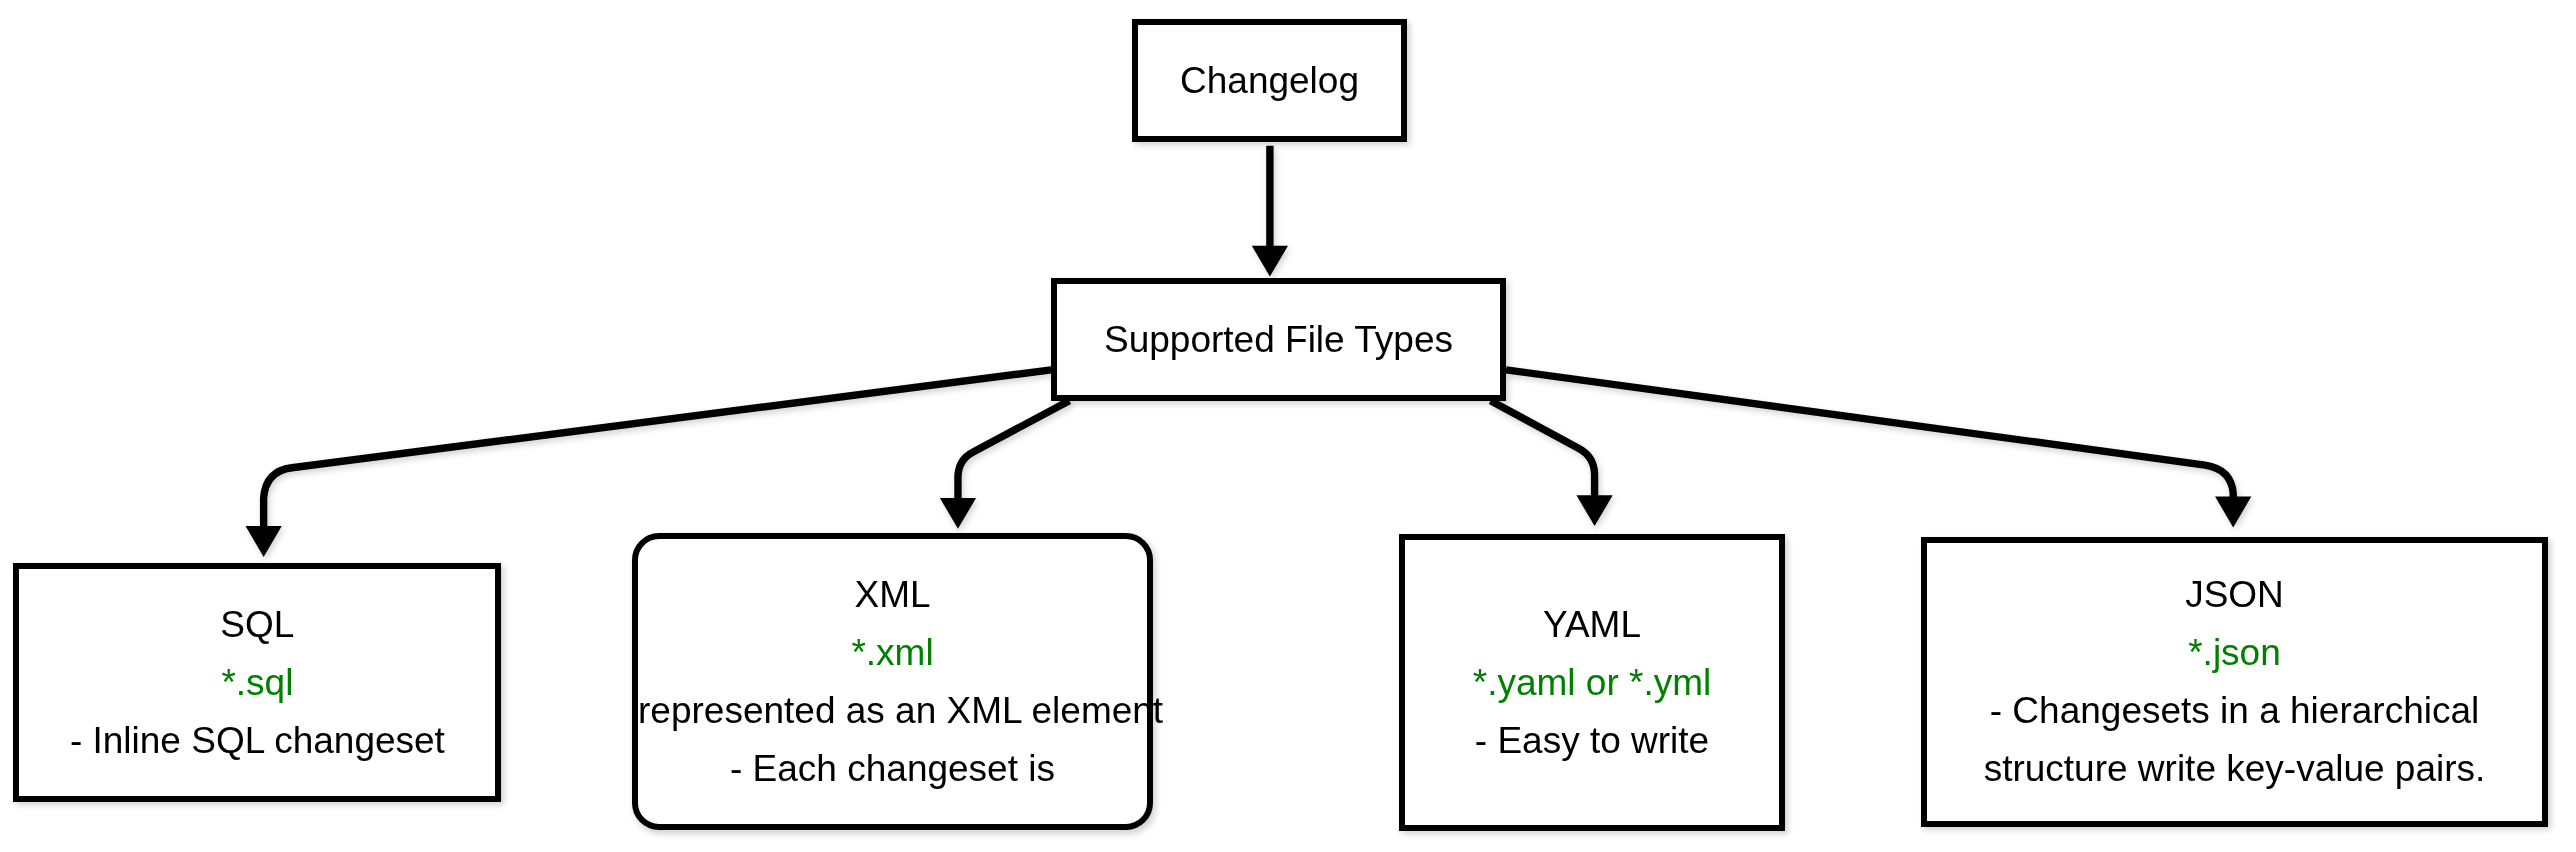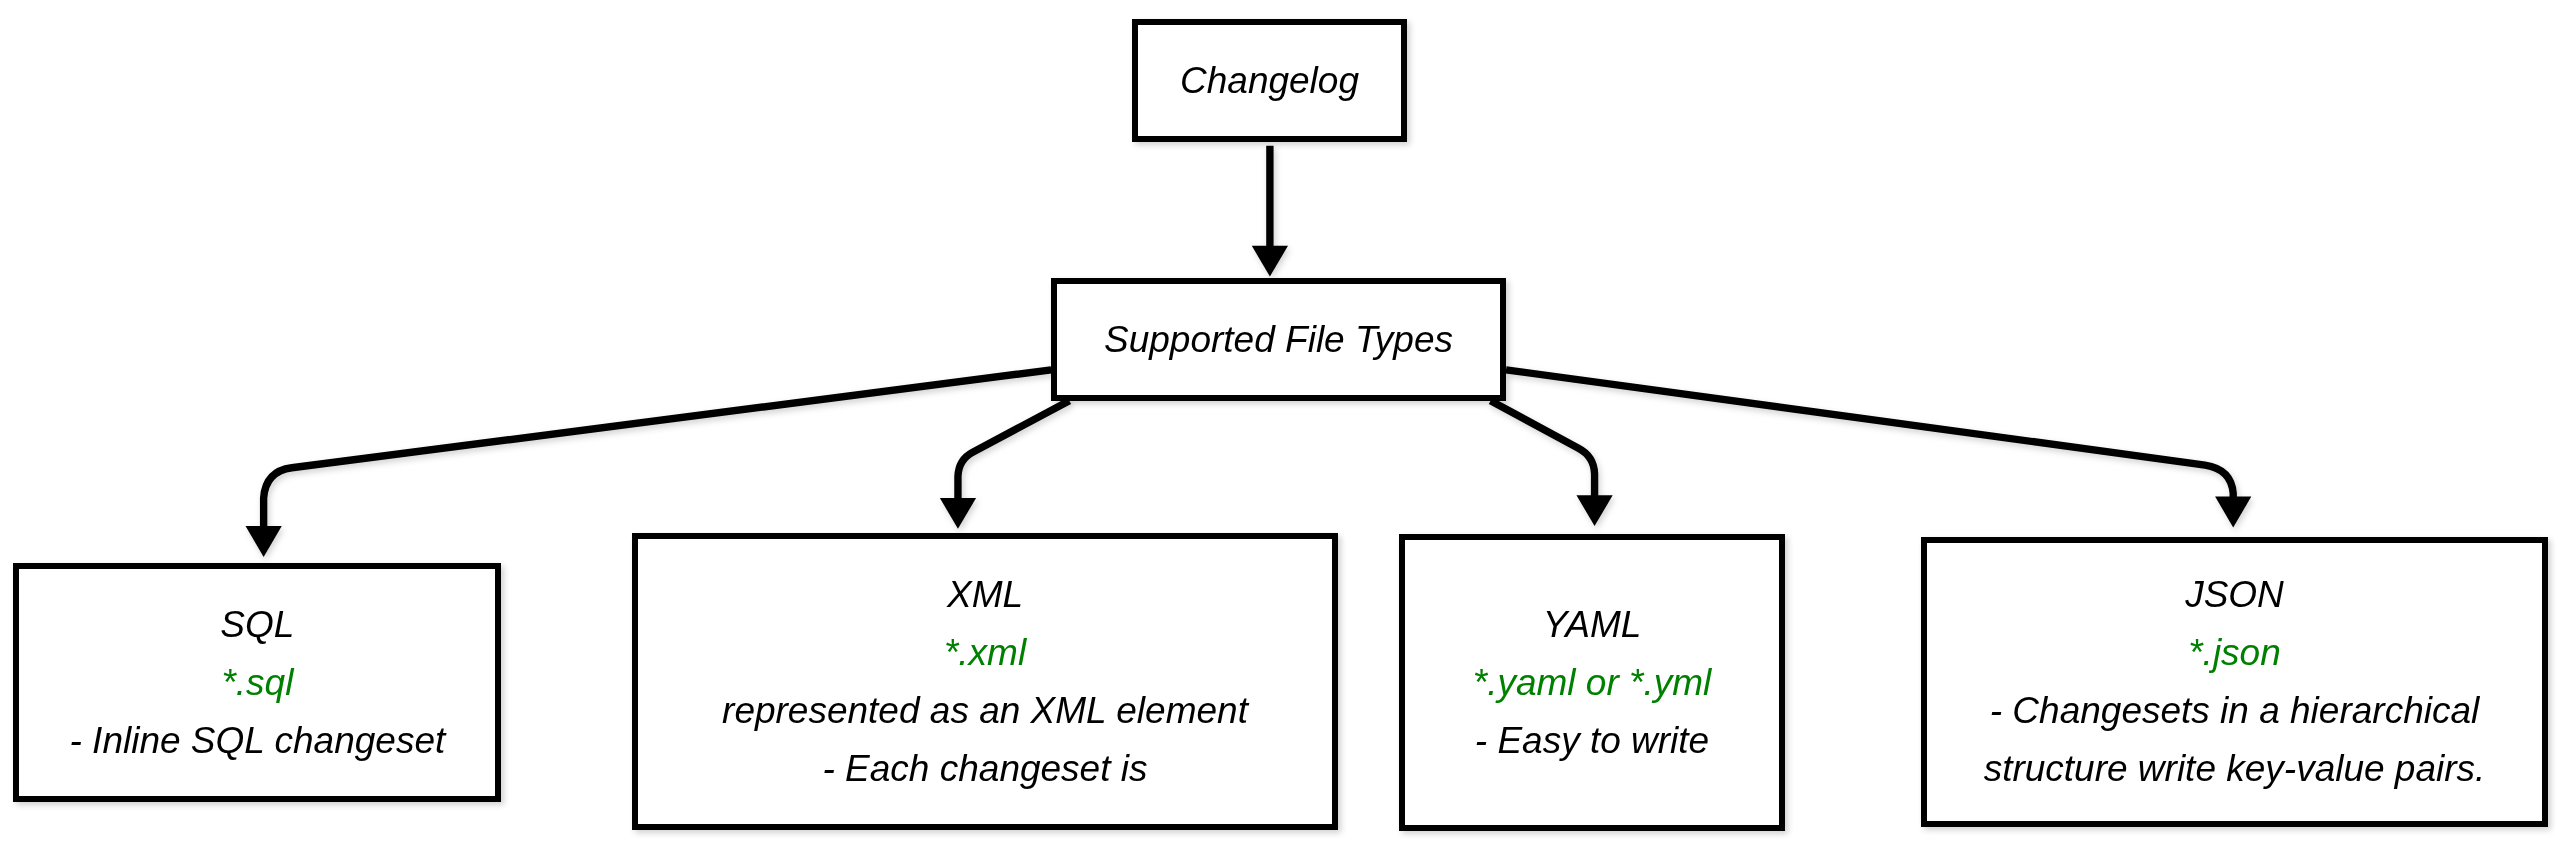--- a/index.html
+++ b/index.html
@@ -8,21 +8,20 @@
     background: #ffffff;
   }
   #canvas {
     position: relative;
     width: 2576px;
     height: 853px;
     background: var(--bg, #ffffff);
     font-family: "Liberation Sans", "DejaVu Sans", sans-serif;
     color: var(--ink, #000000);
     overflow: hidden;
-    font-style: italic;
   }
   #edges-layer {
     position: absolute;
     left: 0; top: 0;
     width: 2576px; height: 853px;
     filter: drop-shadow(2px 3.4px 3.4px rgba(0,0,0,0.18));
   }
   #edges-layer path {
     fill: none;
     stroke: var(--ink, #000000);
@@ -50,21 +49,21 @@
     line-height: 58px;
     white-space: nowrap;
   }
   .line { display: block; }
   .pattern { color: var(--pattern-green, #008000); }
 
   
   #node-changelog            { left: 1132px; top: 19px;  width: 275px; height: 123px; }
   #node-supported-file-types { left: 1051px; top: 278px; width: 455px; height: 123px; align-items: center; }
   #node-sql                  { left: 13.4px;   top: 563px; width: 488px; height: 239px; align-items: center; }
-  #node-xml                  { left: 632px;  top: 533px; width: 706px; height: 297px; }
+  #node-xml                  { left: 632px;  top: 533px; width: 521px; height: 297px; border-radius: 27px; }
   #node-yaml                 { left: 1399px; top: 534px; width: 386px; height: 297px; }
   #node-json                 { left: 1921px; top: 537px; width: 627px; height: 290px; }
 </style>
 </head>
 <body>
 
 <div id="canvas">
 
   <svg id="edges-layer" viewBox="0 0 3840 1271" xmlns="http://www.w3.org/2000/svg">
 

